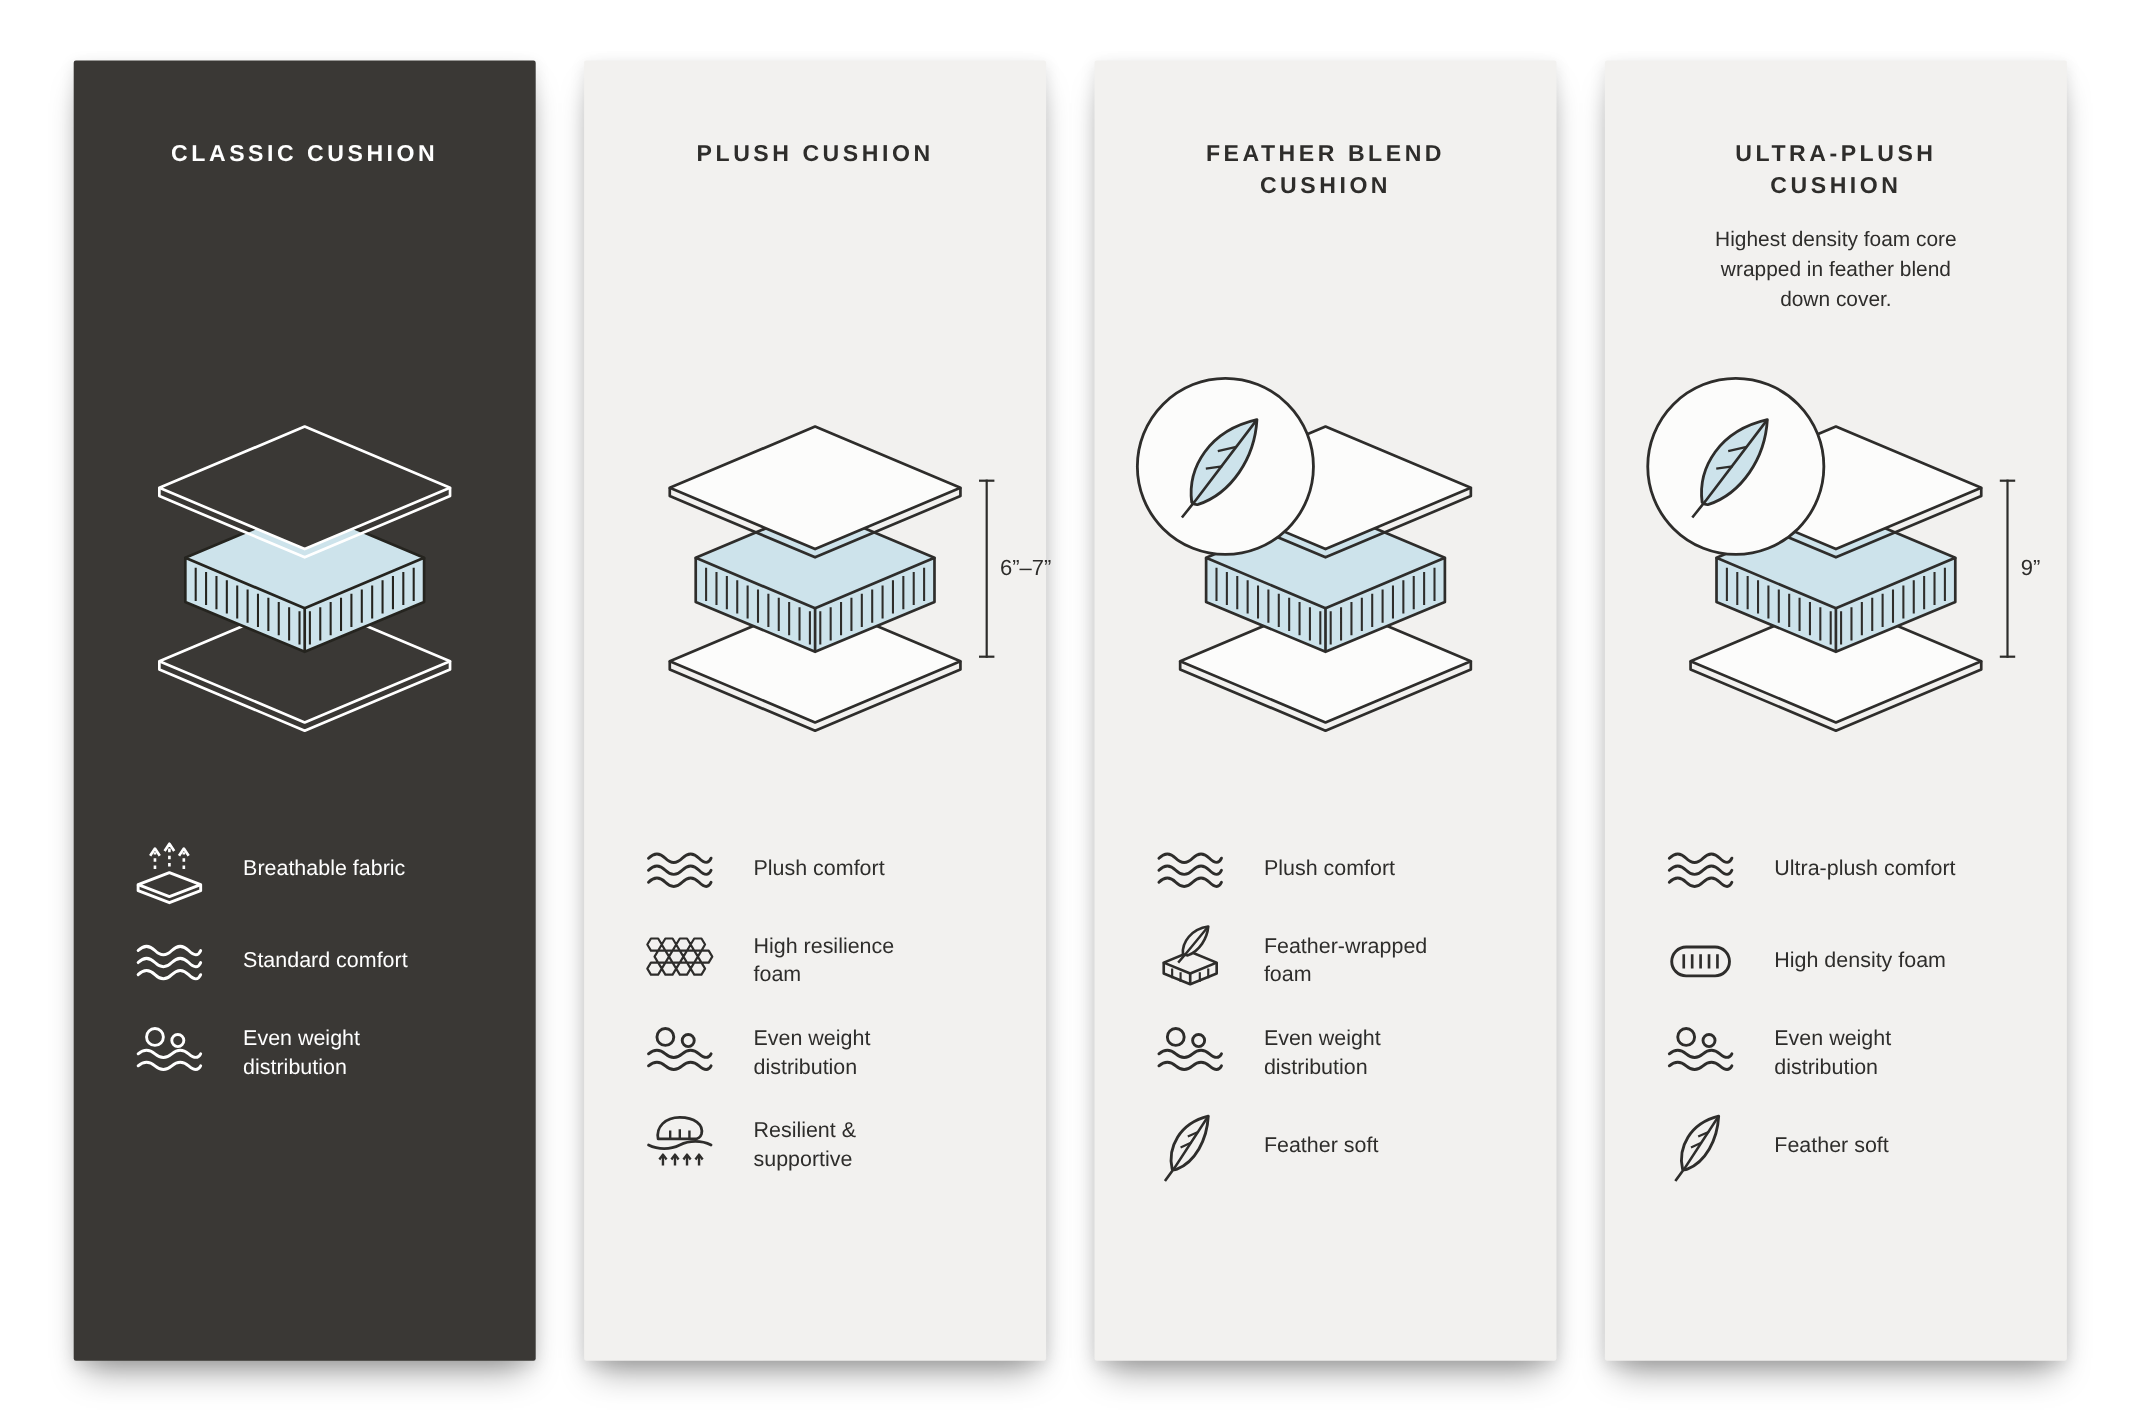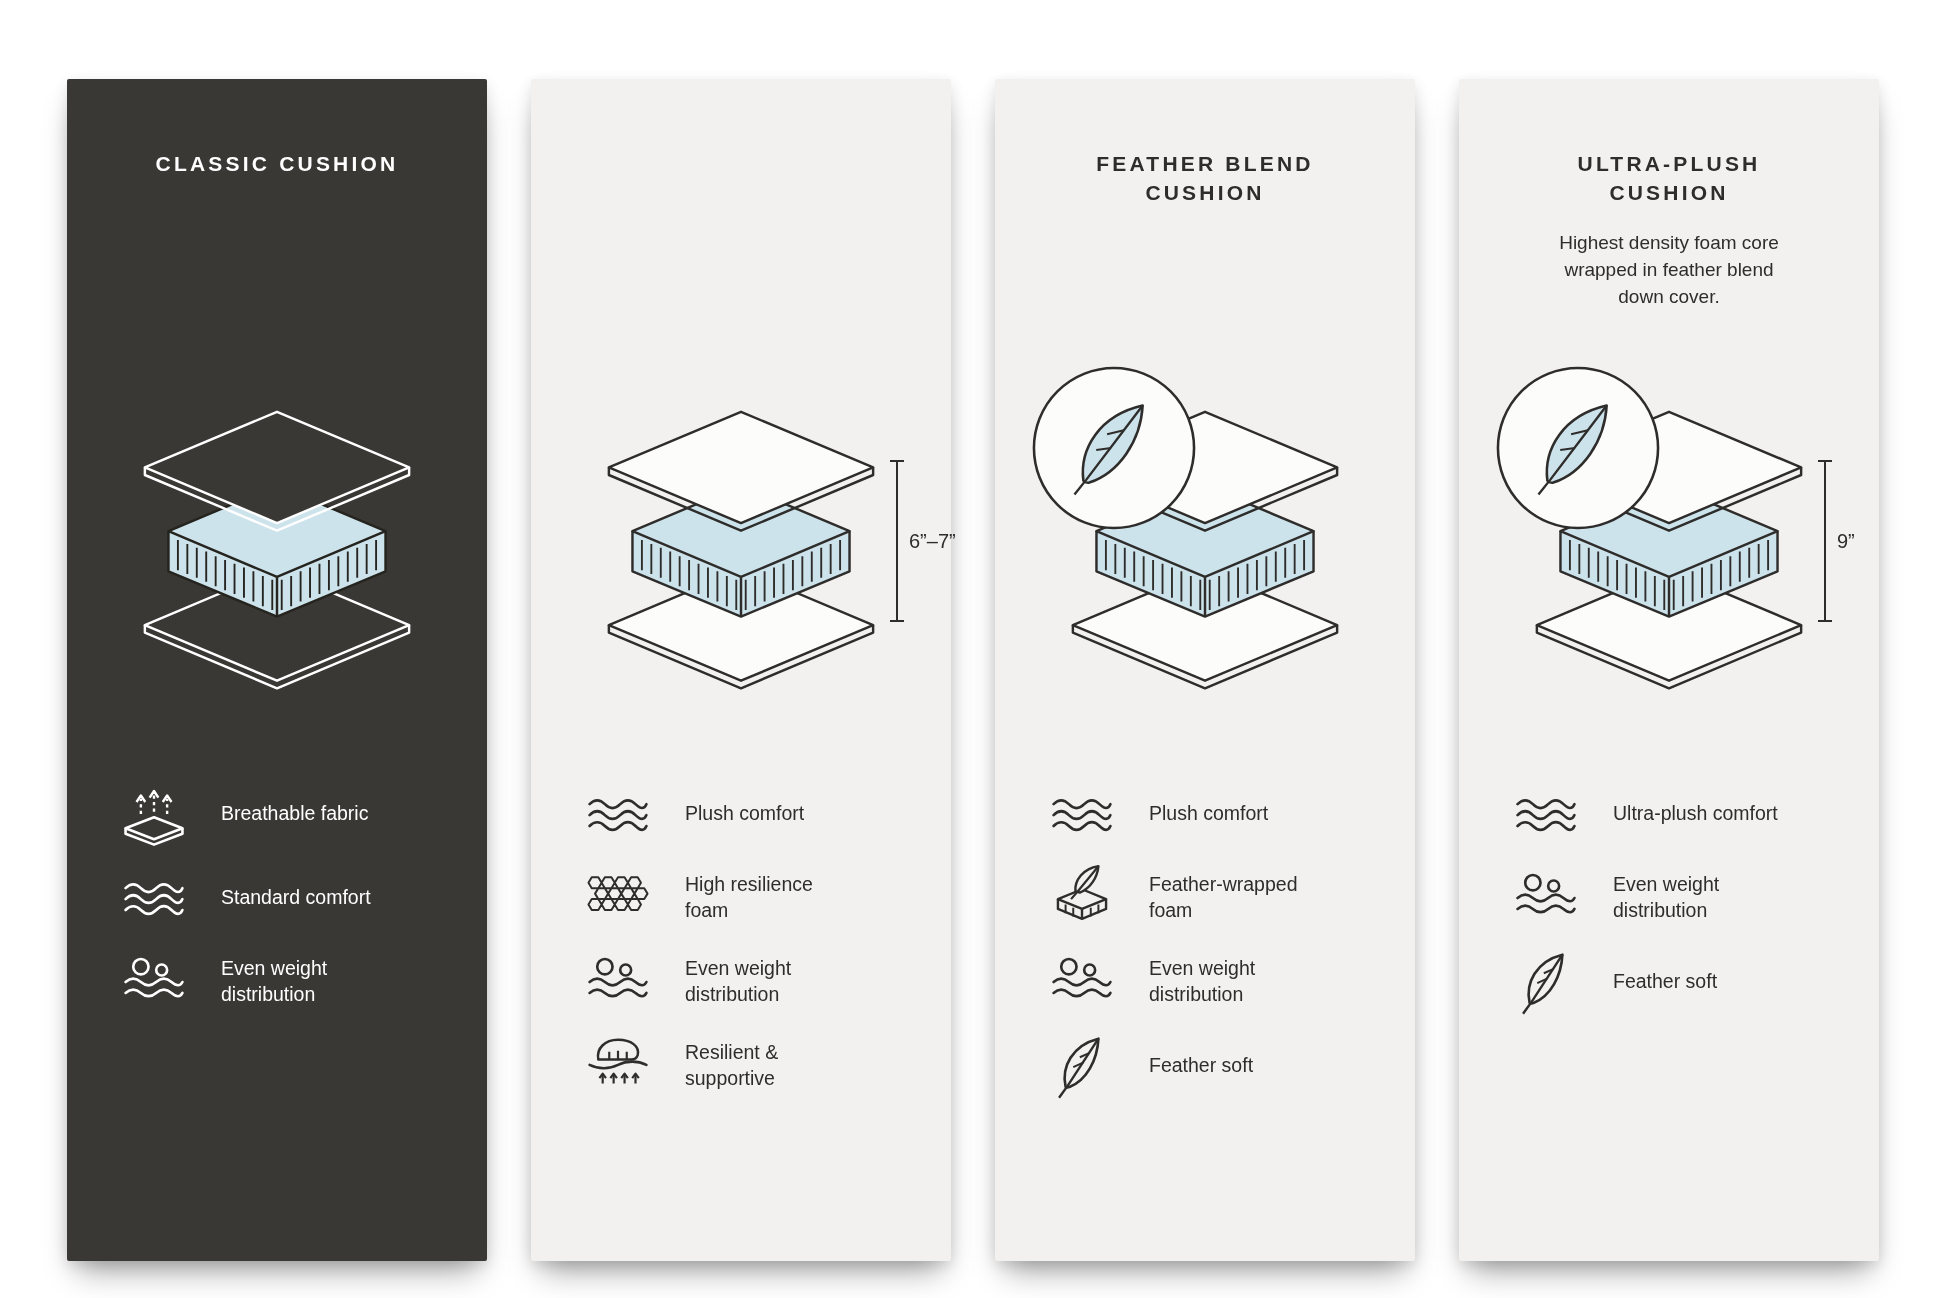--- a/index.html
+++ b/index.html
@@ -6,21 +6,21 @@
   html, body { margin: 0; padding: 0; }
   body {
     width: 1946px; height: 1298px;
     background: #ffffff;
     font-family: "Liberation Sans", sans-serif;
     color: #2e2d2b;
     overflow: hidden;
   }
   .board {
     display: flex; justify-content: center; align-items: flex-start;
-    gap: 44px; padding-top: 79px;
+    gap: 44px; padding-top: 55px;
   }
   .panel {
     position: relative;
     width: 420px; height: 1182px;
     border-radius: 2px;
     background: var(--panel-bg);
     box-shadow: 0 18px 30px -10px rgba(0,0,0,0.40), 0 4px 14px rgba(0,0,0,0.10);
     --panel-bg: #f2f1ef;
     --line: #2e2d2b;
     --slab-fill: #fcfcfb;
@@ -189,20 +189,21 @@
               <use href="#sym-weight"></use>
             </svg>
           </span>
         <span class="flabel">Even weight
 distribution</span>
       </div>
     </div>
   </section>
 
   <section class="panel">
+    <h2 class="title">PLUSH CUSHION</h2>
     <div class="illus">
       <svg class="cushion" viewBox="0 0 320 310">
           <use href="#sym-cushion"></use>
         </svg>
       <div class="measure">
         <span class="measure-line"></span>
         <span class="measure-label">6”–7”</span>
       </div>
     </div>
     <div class="features">
@@ -320,20 +321,28 @@
         <span class="ficon">
             <svg viewBox="0 0 64 64">
               <use href="#sym-waves"></use>
             </svg>
           </span>
         <span class="flabel">Ultra-plush comfort</span>
       </div>
       <div class="feature">
         <span class="ficon">
             <svg viewBox="0 0 64 64">
+              <use href="#sym-density"></use>
+            </svg>
+          </span>
+        <span class="flabel">High density foam</span>
+      </div>
+      <div class="feature">
+        <span class="ficon">
+            <svg viewBox="0 0 64 64">
               <use href="#sym-weight"></use>
             </svg>
           </span>
         <span class="flabel">Even weight
 distribution</span>
       </div>
       <div class="feature">
         <span class="ficon">
             <svg viewBox="0 0 64 64">
               <use href="#sym-feather"></use>

